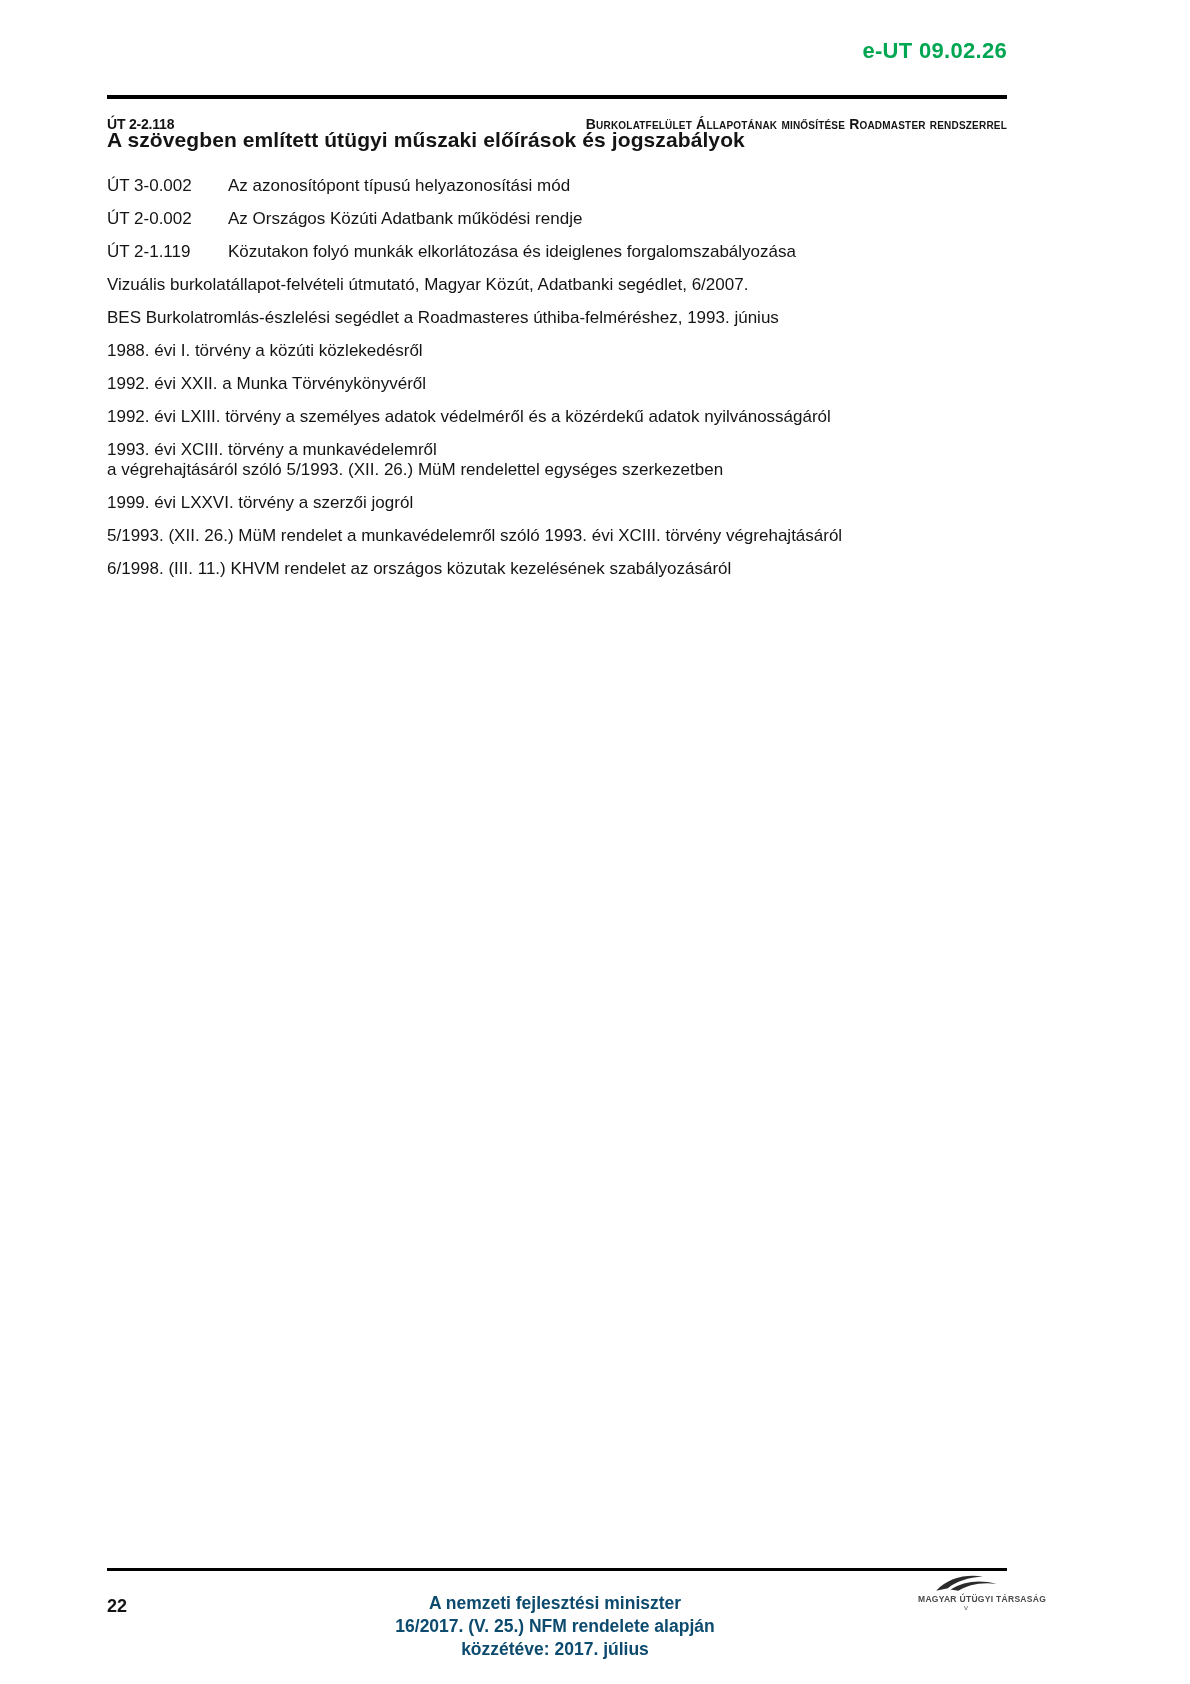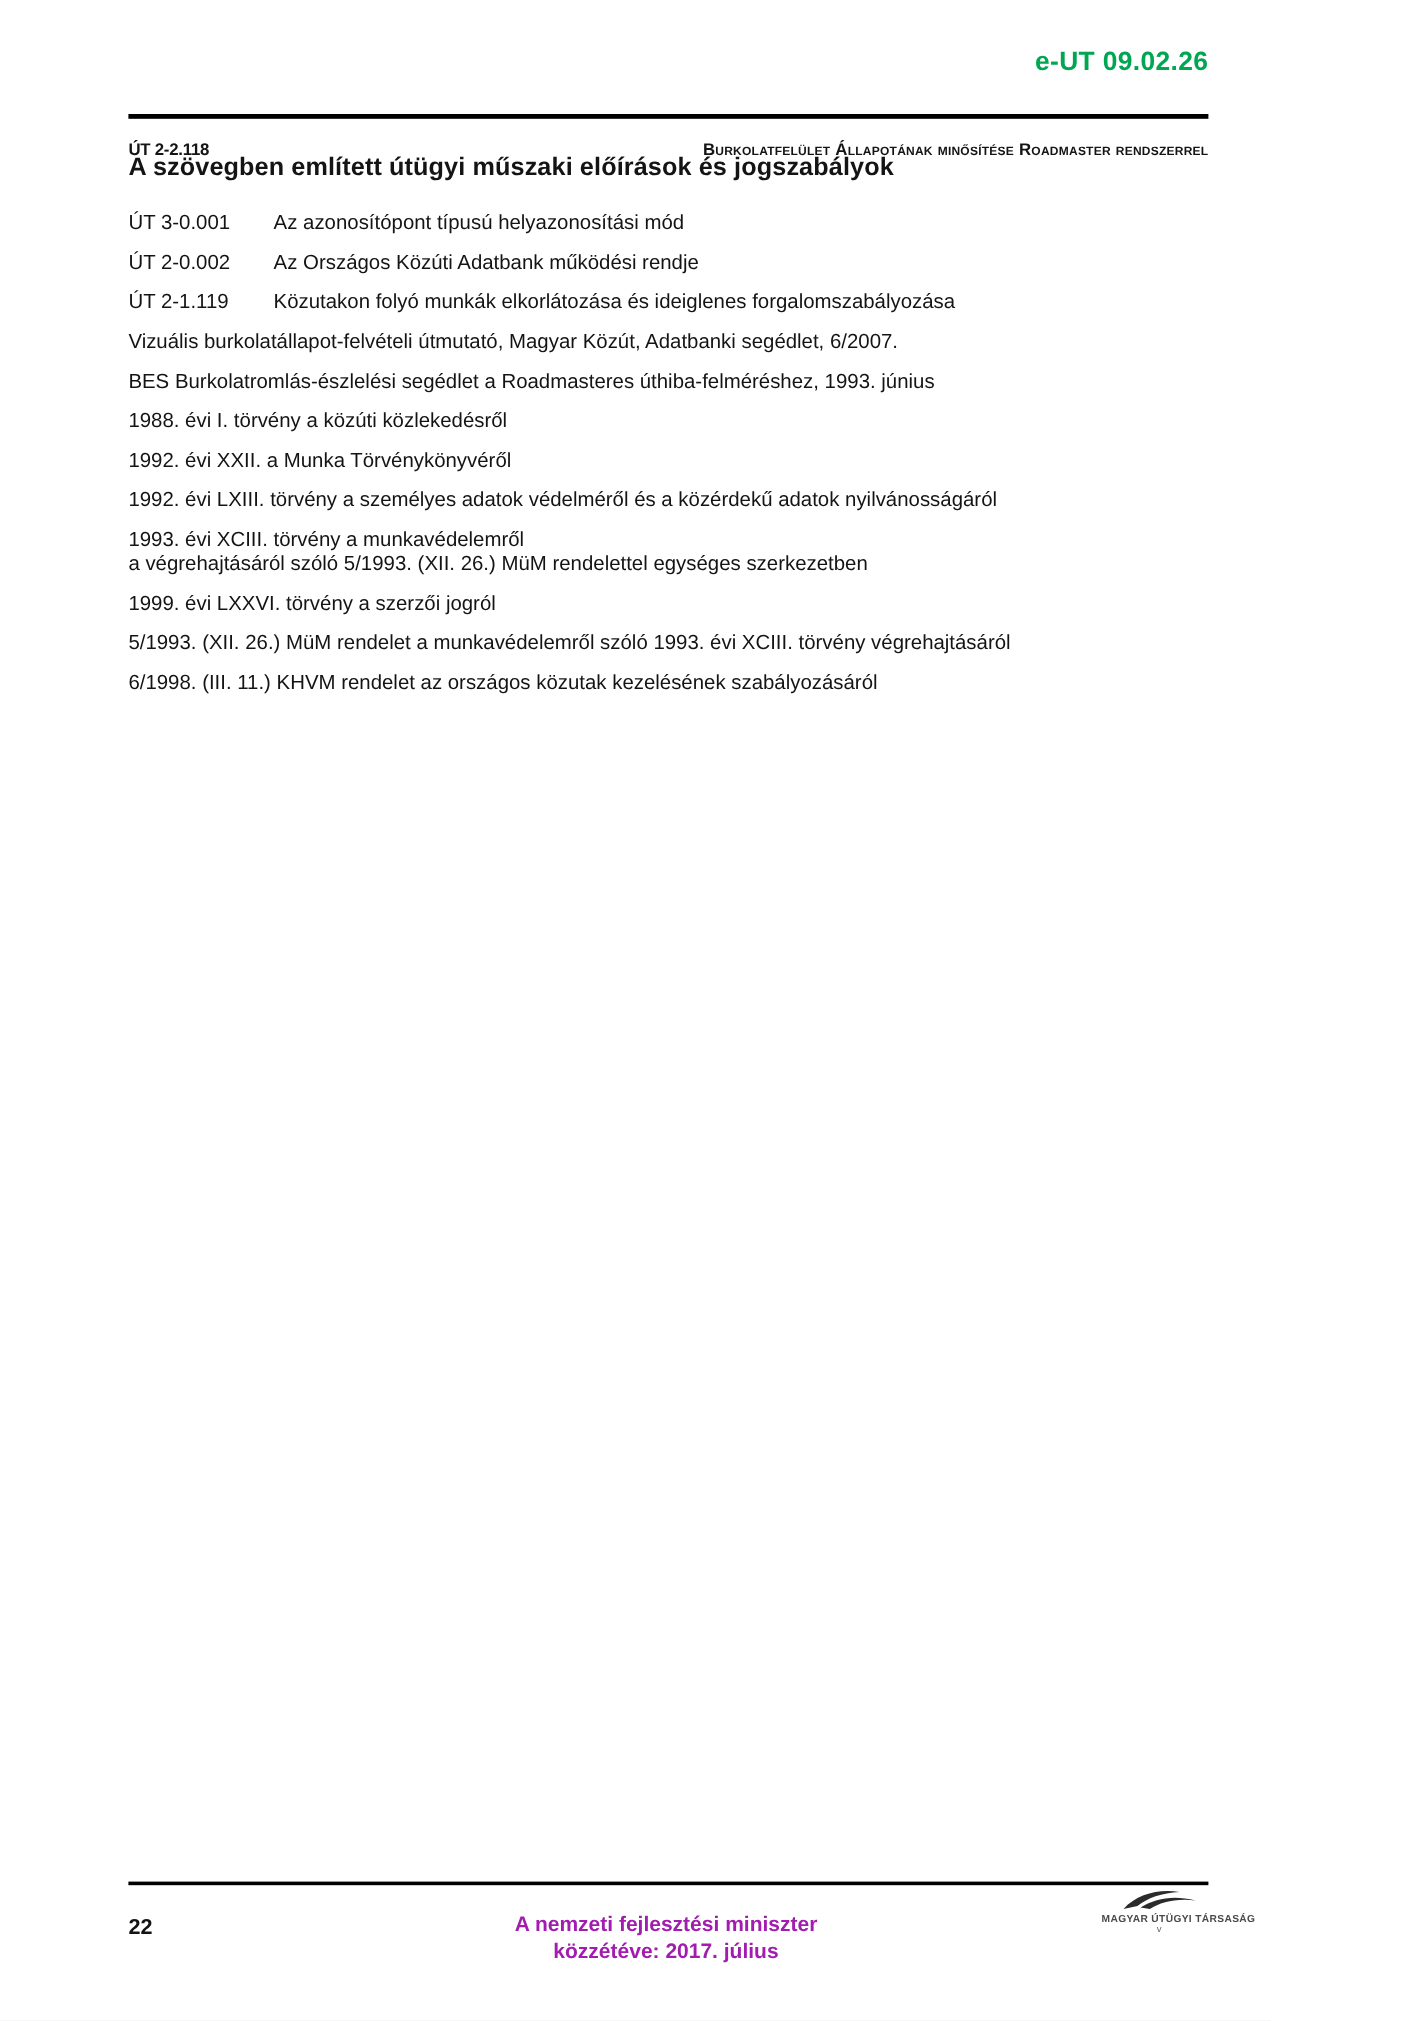--- a/index.html
+++ b/index.html
@@ -69,21 +69,21 @@
     background:#000;
   }
   .page-number{
     position:absolute;top:1596px;left:107px;
     font-size:18px;font-weight:bold;
   }
   .footer-notice{
     position:absolute;top:1592px;left:205px;width:700px;
     text-align:center;
     font-size:17.5px;line-height:23px;font-weight:bold;
-    color:#a21caf;
+    color:#0c4a6e;
   }
   .footer-notice div{margin:0;}
   .logo{
     position:absolute;top:1574px;left:918px;width:96px;
     text-align:center;
     color:#4a4a4a;
   }
   .logo-swoosh{display:block;margin:0 auto -2px auto;}
   .logo-text{
     font-size:8.5px;font-weight:bold;letter-spacing:0.3px;
@@ -103,21 +103,21 @@
   <div class="header-row">
     <span class="hleft">ÚT 2-2.118</span>
     <span class="hright">Burkolatfelület Állapotának minősítése Roadmaster rendszerrel</span>
   </div>
   <div class="rule-top"></div>
 
   <h1 class="doc-title">A szövegben említett útügyi műszaki előírások és jogszabályok</h1>
 
   <div class="ref-list">
     <div class="ref-row">
-      <span class="ref-code">ÚT 3-0.001</span>
+      <span class="ref-code">ÚT 3-0.002</span>
       <span class="ref-text">Az azonosítópont típusú helyazonosítási mód</span>
     </div>
     <div class="ref-row">
       <span class="ref-code">ÚT 2-0.002</span>
       <span class="ref-text">Az Országos Közúti Adatbank működési rendje</span>
     </div>
     <div class="ref-row">
       <span class="ref-code">ÚT 2-1.119</span>
       <span class="ref-text">Közutakon folyó munkák elkorlátozása és ideiglenes forgalomszabályozása</span>
     </div>
@@ -133,20 +133,21 @@
     <p class="ref-para">5/1993. (XII. 26.) MüM rendelet a munkavédelemről szóló 1993. évi XCIII. törvény végrehajtásáról</p>
     <p class="ref-para">6/1998. (III. 11.) KHVM rendelet az országos közutak kezelésének szabályozásáról</p>
   </div>
 
   <div class="rule-bottom"></div>
 
   <div class="page-number">22</div>
 
   <div class="footer-notice">
     <div>A nemzeti fejlesztési miniszter</div>
+    <div>16/2017. (V. 25.) NFM rendelete alapján</div>
     <div>közzétéve: 2017. július</div>
   </div>
 
   <div class="logo">
     <svg class="logo-swoosh" width="66" height="22" viewBox="0 0 100 34" aria-hidden="true">
       <path d="M4,26 C22,6 50,0 76,4 C54,5 34,12 22,22 Z" fill="#2b2b2b"></path>
       <path d="M26,24 C46,12 68,8 97,15 C72,12 52,17 38,26 Z" fill="#2b2b2b"></path>
     </svg>
     <div class="logo-text">MAGYAR ÚTÜGYI TÁRSASÁG</div>
     <div class="logo-v">v</div>

